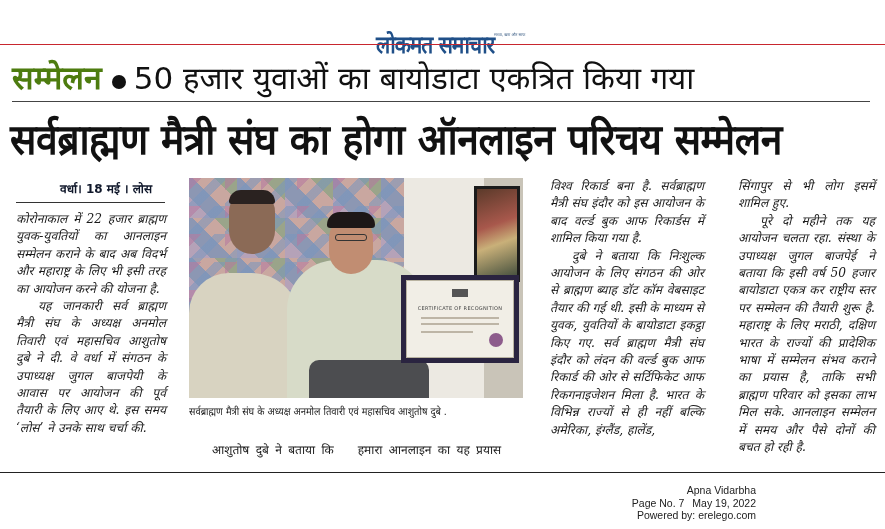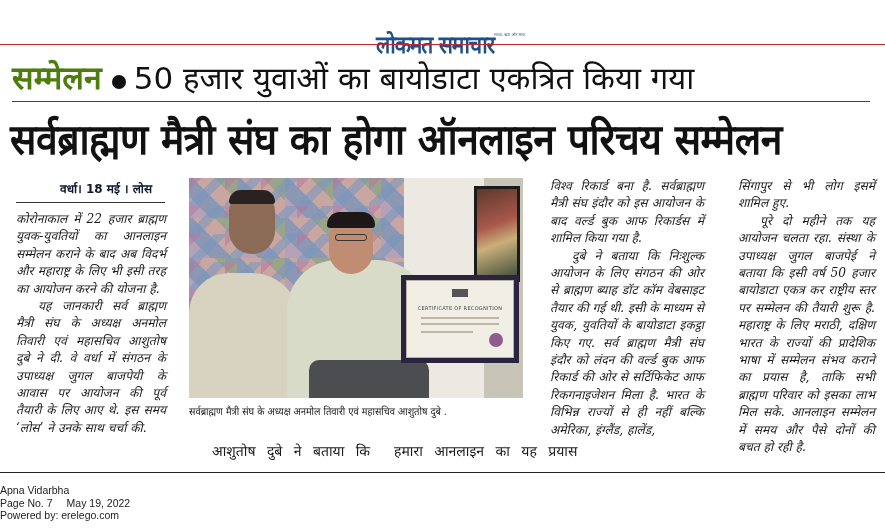--- a/index.html
+++ b/index.html
@@ -47,26 +47,26 @@
     .photo .glasses { position: absolute; left: 146px; top: 56px; width: 32px; height: 7px; border: 1px solid #333; border-radius: 3px; }
     .photo .pants { position: absolute; left: 120px; top: 182px; width: 120px; height: 38px; background: #4c4d50; border-radius: 10px 10px 0 0; }
     .photo .cert-frame { position: absolute; left: 212px; top: 97px; width: 118px; height: 88px; background: #2a2440; padding: 5px; }
     .photo .cert { width: 100%; height: 100%; background: #f1eee6; border: 1px solid #b9b3a1; position: relative; }
     .photo .cert .ctitle { position: absolute; top: 24px; left: 6px; right: 6px; font-size: 5px; text-align: center; color: #444; font-family: "DejaVu Sans", sans-serif; letter-spacing: 0.3px; }
     .photo .cert .seal { position: absolute; right: 10px; bottom: 10px; width: 14px; height: 14px; border-radius: 50%; background: #8d5c8c; }
     .photo .cert .logo-mini { position: absolute; top: 8px; left: 50%; margin-left: -8px; width: 16px; height: 8px; background: #555; }
     .photo .cert .line { position: absolute; left: 14px; right: 14px; height: 2px; background: #bdb5a6; }
 
     .caption { position: absolute; top: 404px; left: 189px; width: 340px; font-size: 10.5px; font-family: "DejaVu Sans", sans-serif; color: #1a1a1a; white-space: nowrap; transform: scaleX(0.9); transform-origin: left; }
-    .col2-bottom { position: absolute; top: 441px; left: 212px; width: 320px; font-family: Liberation Mono, monospace; font-size: 14px; white-space: nowrap; word-spacing: 3px; }
+    .col2-bottom { position: absolute; top: 441px; left: 212px; width: 320px; font-family: Liberation Sans, sans-serif; font-size: 12px; white-space: nowrap; word-spacing: 3px; }
     .col2-bottom .gap { display: inline-block; width: 24px; }
 
     .footer-rule { position: absolute; top: 472px; left: 0; width: 885px; height: 1px; background: #222; }
-    .footer { position: absolute; top: 484px; left: 0; width: 756px; text-align: left; font-family: "Liberation Sans", sans-serif; font-size: 10.5px; line-height: 12.5px; color: #222; }
-    .footer .pg-date span + span { margin-left: 14px; }
+    .footer { position: absolute; top: 484px; left: 0; width: 756px; text-align: right; font-family: "Liberation Sans", sans-serif; font-size: 10.5px; line-height: 12.5px; color: #222; }
+    .footer .pg-date span + span { margin-left: 8px; }
   </style>
 </head>
 <body>
 
 <header class="masthead">
   <span class="tagline">सच्चा, खरा और साफ</span>
   <span class="logo">लोकमत समाचार</span>
 </header>
 <div class="red-rule"></div>
 

